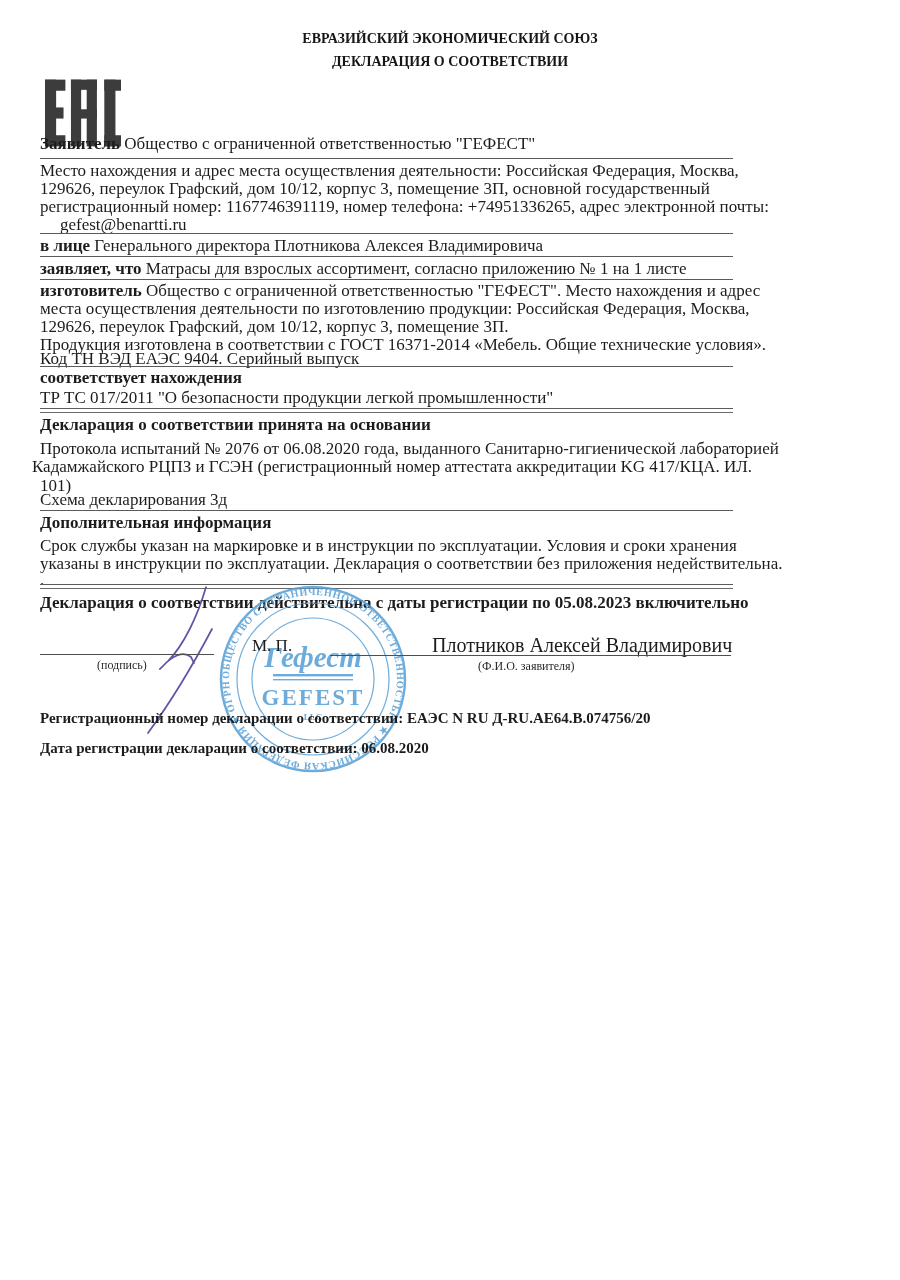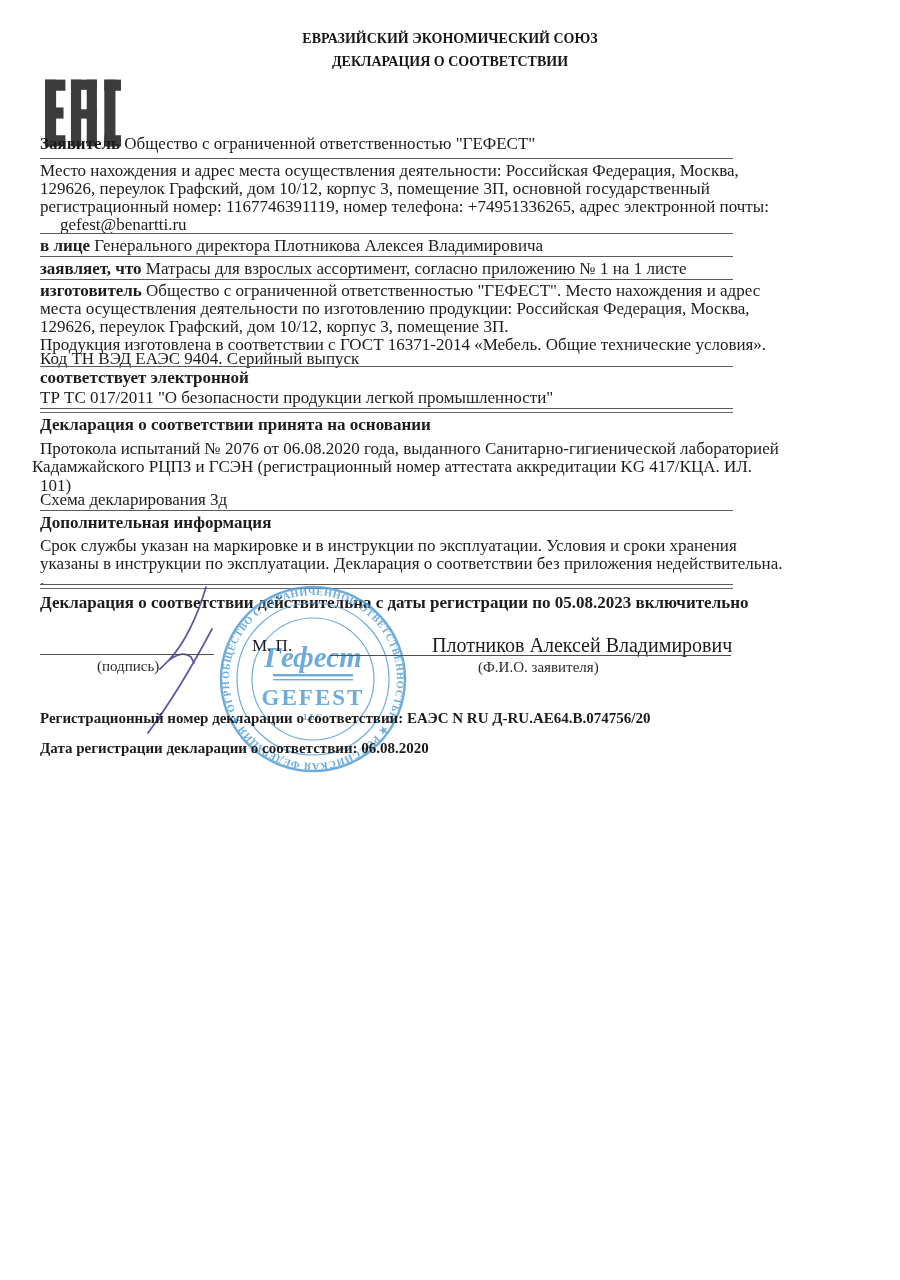--- a/index.html
+++ b/index.html
@@ -8,21 +8,21 @@
     font-family:"Liberation Serif","DejaVu Serif",serif;color:#1c1c1c;
     margin:0 auto;overflow:hidden;
   }
   .abs{position:absolute;}
   .tl{font-size:17px;line-height:18px;white-space:nowrap;}
   .b{font-weight:bold;}
   .title{left:0;width:900px;text-align:center;font-weight:bold;font-size:14px;line-height:23px;color:#161616;}
   .rule{left:40px;width:693px;height:0;border-top:1.2px solid #5a5a5a;}
   .drule{left:40px;width:693px;height:3px;border-top:1.2px solid #5a5a5a;border-bottom:1px solid #6a6a6a;}
   .jline{width:693px;text-align:justify;text-align-last:justify;}
-  .cap{font-size:15px;color:#2a2a2a;}
+  .cap{font-size:12px;color:#2a2a2a;}
   .regline{font-size:15px;font-weight:bold;white-space:nowrap;}
   .stamp-svg text{font-family:"Liberation Serif","DejaVu Serif",serif;}
 </style>
 </head>
 <body>
 
 <div class="page">
 
   <div class="abs title" style="top:27px;">ЕВРАЗИЙСКИЙ ЭКОНОМИЧЕСКИЙ СОЮЗ</div>
   <div class="abs title" style="top:50px;">ДЕКЛАРАЦИЯ О СООТВЕТСТВИИ</div>
@@ -72,21 +72,21 @@
   <div class="abs tl jline" style="left:40px;top:282px;">
     <span class="b">изготовитель</span>
     <span>Общество с ограниченной ответственностью "ГЕФЕСТ". Место нахождения и адрес</span>
   </div>
   <div class="abs tl jline" style="left:40px;top:300px;">места осуществления деятельности по изготовлению продукции: Российская Федерация, Москва,</div>
   <div class="abs tl" style="left:40px;top:318px;">129626, переулок Графский, дом 10/12, корпус 3, помещение 3П.</div>
   <div class="abs tl" style="left:40px;top:336px;">Продукция изготовлена в соответствии с ГОСТ 16371-2014 «Мебель. Общие технические условия».</div>
   <div class="abs tl" style="left:40px;top:350px;">Код ТН ВЭД ЕАЭС 9404. Серийный выпуск</div>
   <div class="abs rule" style="top:366px;"></div>
 
-  <div class="abs tl b" style="left:40px;top:369px;">соответствует электронной</div>
+  <div class="abs tl b" style="left:40px;top:369px;">соответствует нахождения</div>
   <div class="abs tl" style="left:40px;top:389px;">ТР ТС 017/2011 "О безопасности продукции легкой промышленности"</div>
   <div class="abs drule" style="top:408px;"></div>
 
   <div class="abs tl b" style="left:40px;top:416px;">Декларация о соответствии принята на основании</div>
   <div class="abs tl" style="left:40px;top:440px;">Протокола испытаний № 2076 от 06.08.2020 года, выданного Санитарно-гигиенической лабораторией</div>
   <div class="abs tl" style="left:32px;top:458px;">Кадамжайского РЦПЗ и ГСЭН (регистрационный номер аттестата аккредитации KG 417/КЦА. ИЛ.</div>
   <div class="abs tl" style="left:40px;top:477px;">101)</div>
   <div class="abs tl" style="left:40px;top:491px;">Схема декларирования 3д</div>
   <div class="abs rule" style="top:510px;"></div>
 

